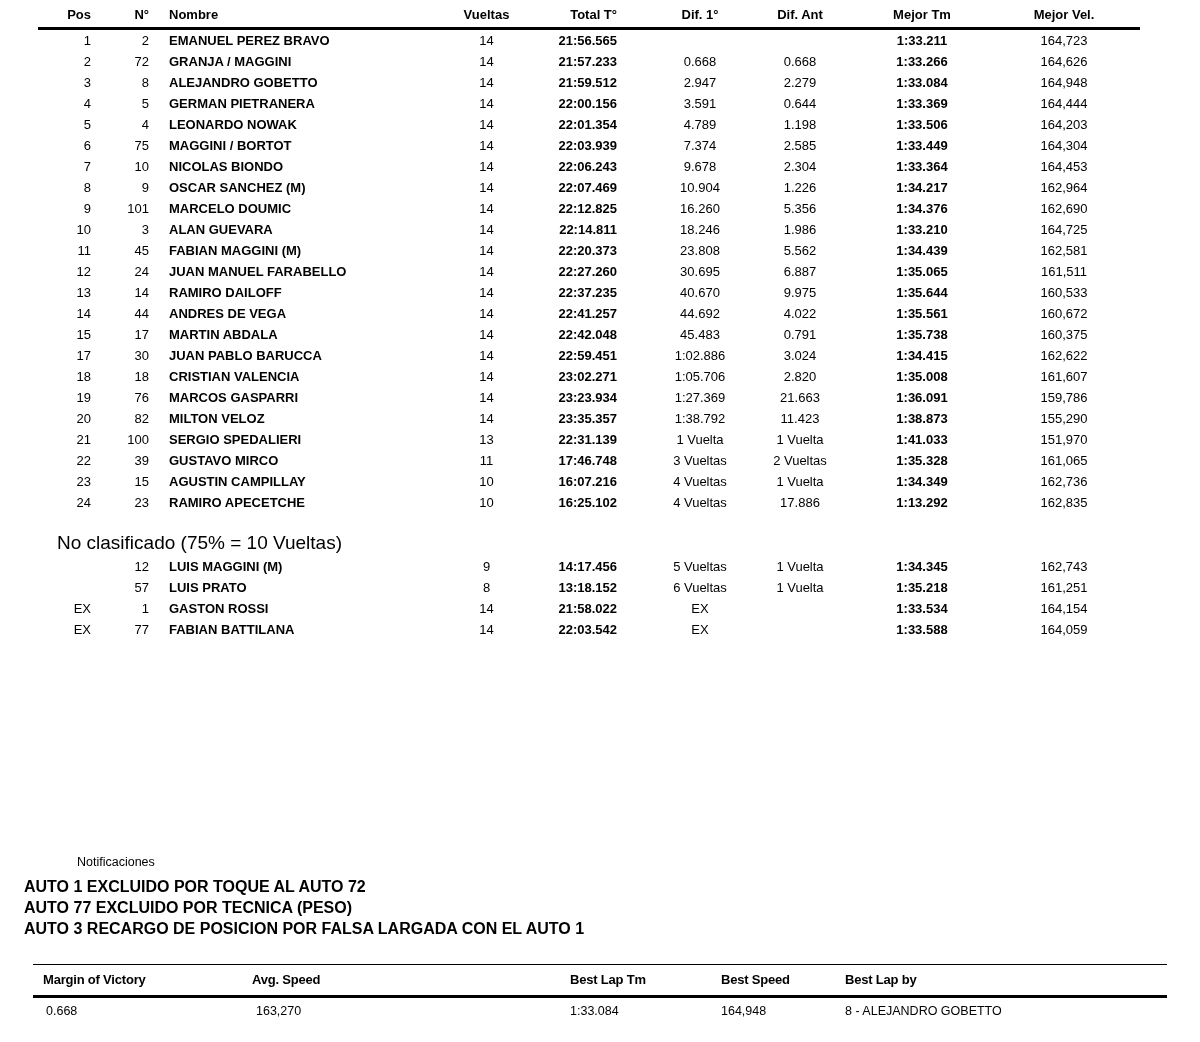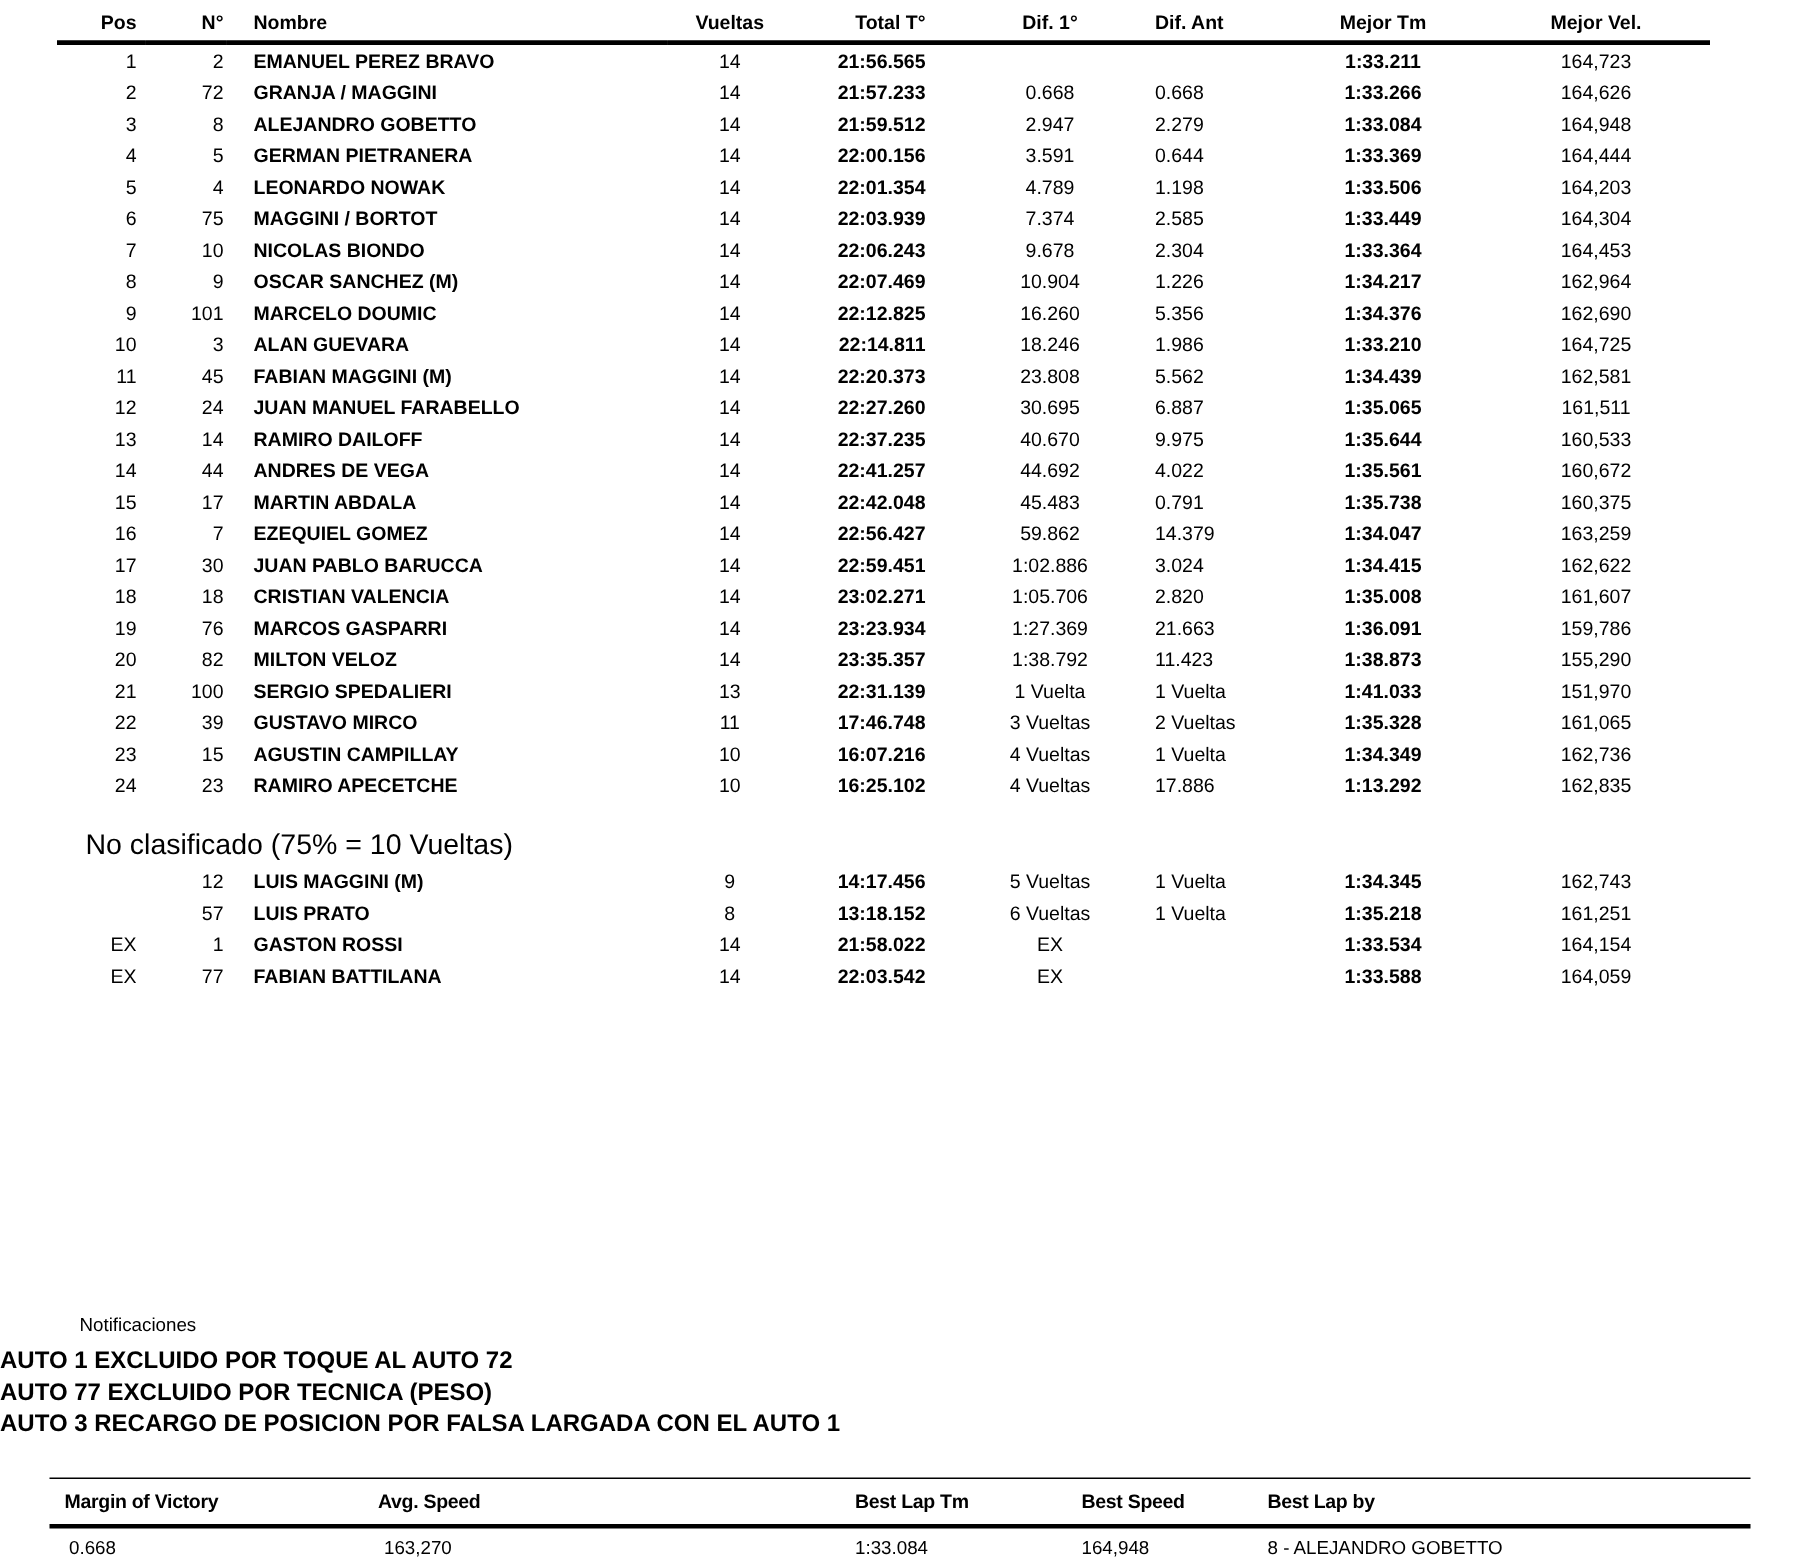--- a/index.html
+++ b/index.html
@@ -27,32 +27,32 @@
     height:21px; padding:0; white-space:nowrap;
     vertical-align:middle; overflow:visible;
   }
   
   .c0 { text-align:right;  padding-right:6px  !important; }
   .c1 { text-align:right;  padding-right:2px  !important; }
   .c2 { text-align:left;   padding-left:18px  !important; font-weight:bold; }
   .c3 { text-align:center; }
   .c4 { text-align:right;  padding-right:13px !important; font-weight:bold; }
   .c5 { text-align:center; }
-  .c6 { text-align:left; }
+  .c6 { text-align:center; }
   .c7 { text-align:center; font-weight:bold; }
   .c8 { text-align:center; }
 
   
   .nc-label {
     margin:22px 0 5px 57px;
     font-size:19px; line-height:16px;
   }
 
   
-  .notifications { margin-top:214px; }
+  .notifications { margin-top:214px;padding-left:24px; }
   .notifications .title {
     margin-left:53px; font-size:12.5px; line-height:16px;
   }
   .notifications .items { margin-top:6px; }
   .notifications .item {
     height:21px; line-height:21px;
     font-size:16px; font-weight:bold; white-space:nowrap;
   }
 
   
@@ -282,32 +282,20 @@
           <td class="c2">MARTIN ABDALA</td>
           <td class="c3">14</td>
           <td class="c4">22:42.048</td>
           <td class="c5">45.483</td>
           <td class="c6">0.791</td>
           <td class="c7">1:35.738</td>
           <td class="c8">160,375</td>
           <td></td>
         </tr>
         <tr>
-          <td class="c0">16</td>
-          <td class="c1">7</td>
-          <td class="c2">EZEQUIEL GOMEZ</td>
-          <td class="c3">14</td>
-          <td class="c4">22:56.427</td>
-          <td class="c5">59.862</td>
-          <td class="c6">14.379</td>
-          <td class="c7">1:34.047</td>
-          <td class="c8">163,259</td>
-          <td></td>
-        </tr>
-        <tr>
           <td class="c0">17</td>
           <td class="c1">30</td>
           <td class="c2">JUAN PABLO BARUCCA</td>
           <td class="c3">14</td>
           <td class="c4">22:59.451</td>
           <td class="c5">1:02.886</td>
           <td class="c6">3.024</td>
           <td class="c7">1:34.415</td>
           <td class="c8">162,622</td>
           <td></td>

